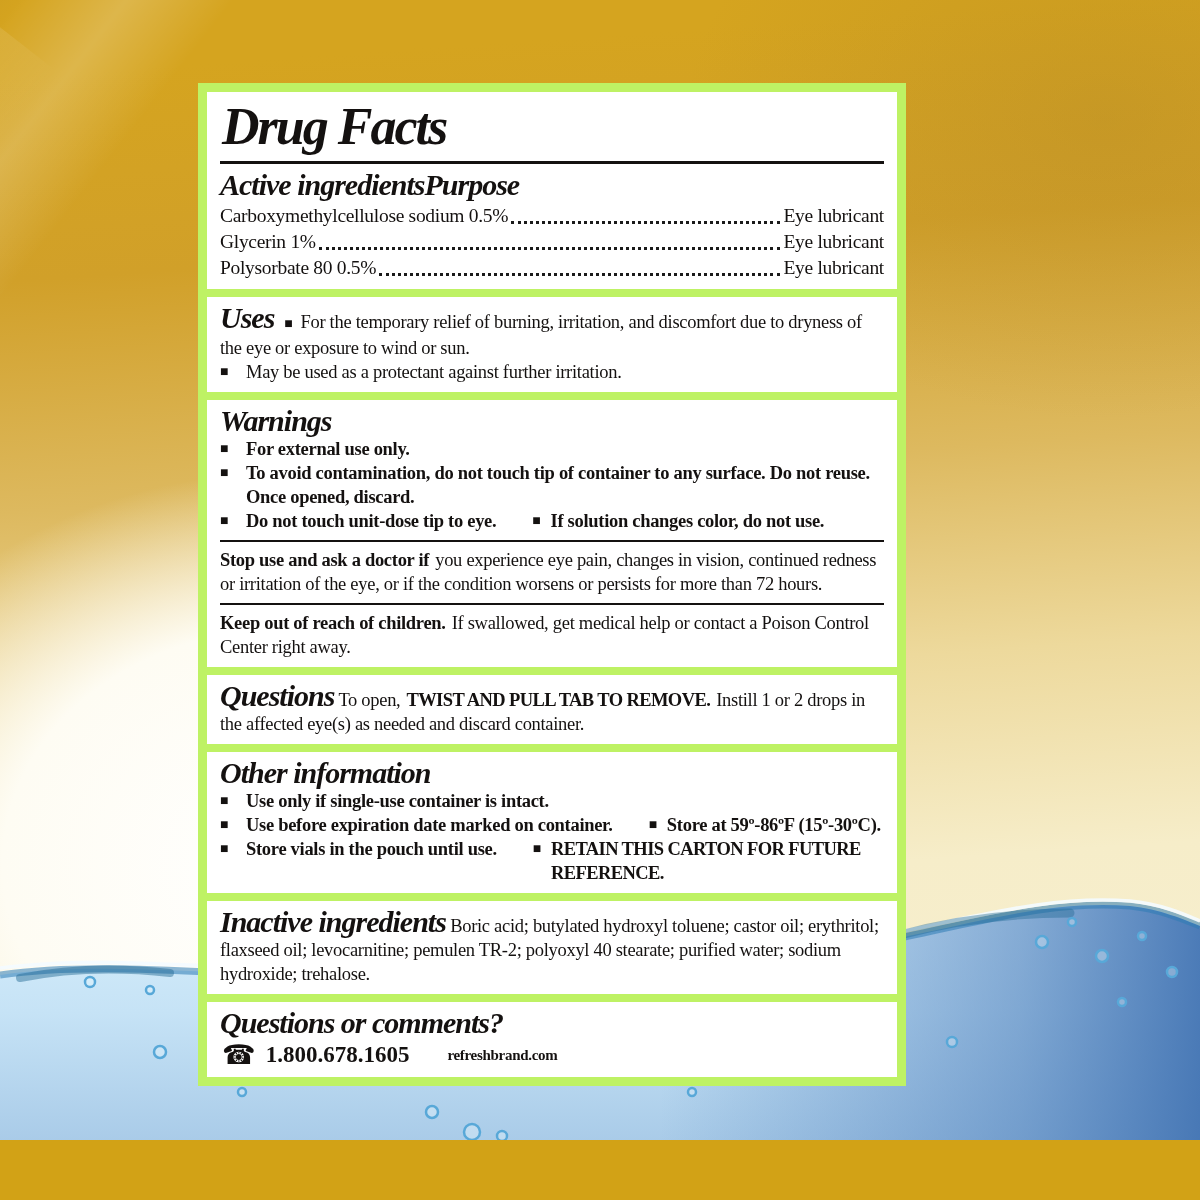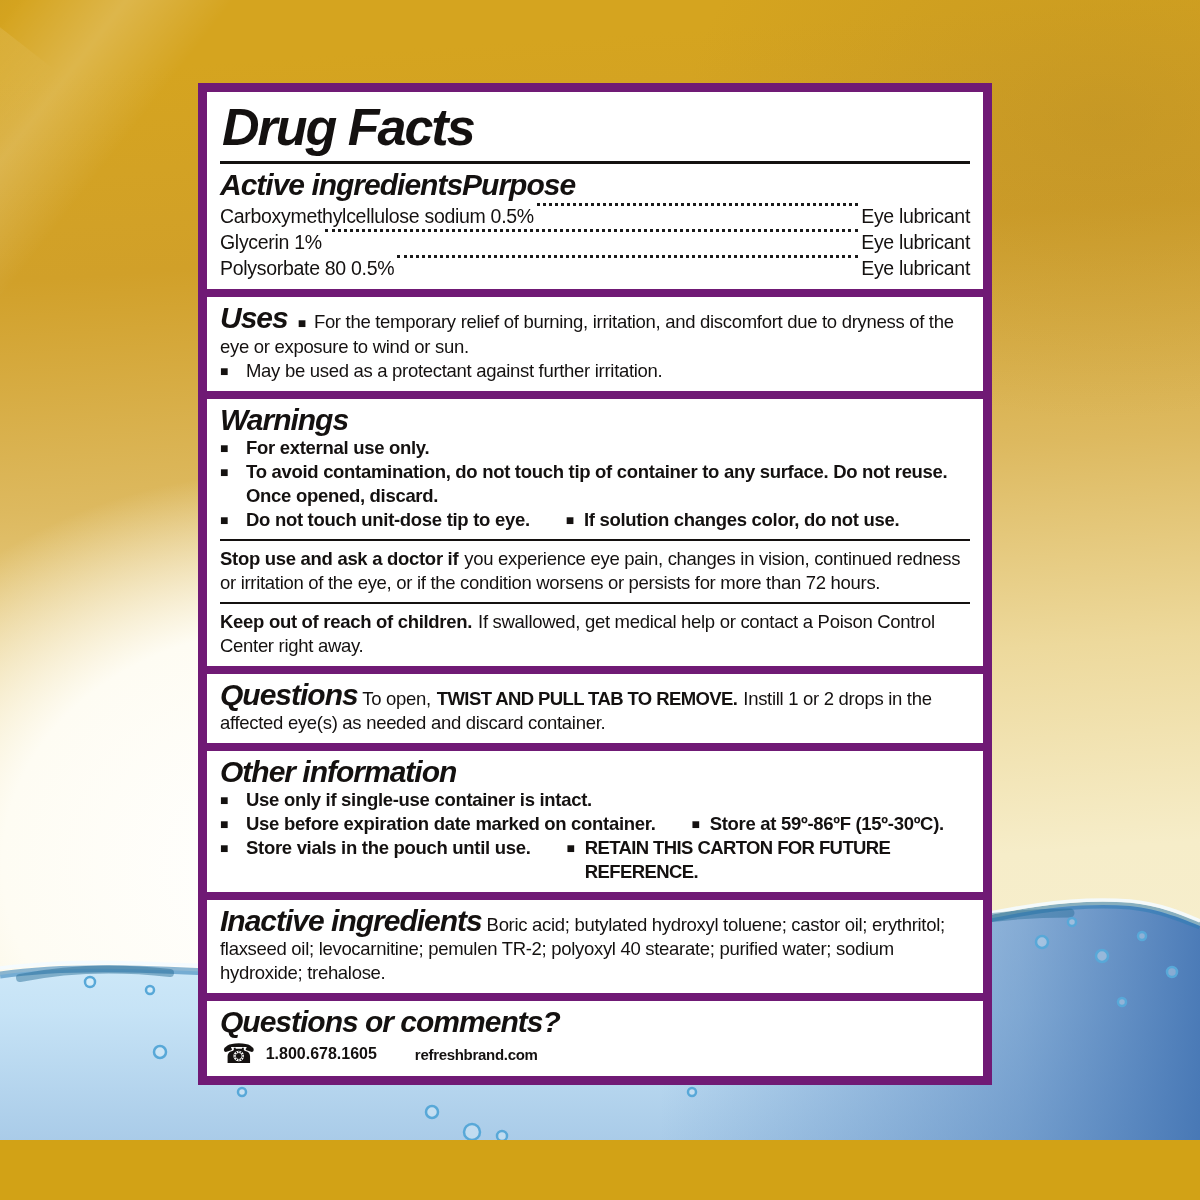--- a/index.html
+++ b/index.html
@@ -20,49 +20,49 @@
     background:linear-gradient(90deg, rgba(255,255,255,0) 0%, rgba(255,255,250,0.20) 50%, rgba(255,255,255,0) 100%);
     transform-origin:top left;
   }
   .ray1 { left:-150px; top:-90px; width:260px; height:1000px; transform:rotate(38deg); }
   .ray2 { left:120px; top:-130px; width:170px; height:1060px; transform:rotate(38deg); }
   .ray3 { left:-40px; top:-60px; width:90px; height:900px; transform:rotate(38deg);
     background:linear-gradient(90deg, rgba(150,110,25,0) 0%, rgba(150,110,25,0.10) 50%, rgba(150,110,25,0) 100%); }
   .water { position:absolute; left:0; top:880px; width:1200px; height:320px; z-index:1; }
   
   .panel {
-    position:absolute; left:198px; top:83px; width:794px; z-index:2;
-    background:#701a75; padding:9px; box-sizing:border-box;
-    display:flex; flex-direction:column; gap:8px;
+    position:absolute; left:198px; top:83px; width:708px; z-index:2;
+    background:#bef264; padding:9px; box-sizing:border-box;
+    display:flex; flex-direction:column; gap:8px;font-family:Liberation Serif, serif;
   }
   .box { background:#ffffff; padding:5px 13px 8px; }
   .title { font-size:52px; line-height:56px; font-weight:bold; font-style:italic;
     letter-spacing:-2px; padding:2px 0 6px 2px; }
   .title-rule { border-top:3px solid #141110; margin:0 0 5px; }
   .h2 { font-size:30px; line-height:32px; font-weight:bold; font-style:italic; letter-spacing:-1px; }
   .h2row { display:flex; align-items:flex-end; margin-bottom:2px; }
   .body-txt, .para, .brow { font-size:18.5px; line-height:24px; letter-spacing:-0.3px; }
-  .ing-row { display:flex; align-items:flex-start; font-size:19.5px; line-height:26px; letter-spacing:-0.3px; }
+  .ing-row { display:flex; align-items:flex-end; font-size:19.5px; line-height:26px; letter-spacing:-0.3px; }
   .ing-name { white-space:nowrap; }
   .ing-purpose { white-space:nowrap; }
   .dots { flex:1 1 auto; min-width:30px; border-bottom:3px dotted #1a1a1a; margin:0 3px 5px 3px; }
   .b { font-weight:bold; }
   .brow { display:flex; align-items:flex-start; }
   .sq { flex:0 0 26px; font-size:14px; line-height:24px; }
   .sq-inline { font-size:14px; margin:0 8px 0 10px; }
   .txt { flex:1 1 auto; }
   .txt-fixed { flex:0 0 auto; }
   .sq2 { flex:0 0 auto; margin-left:36px; margin-right:10px; font-size:14px; line-height:24px; }
   .hr { border-top:2.5px solid #141110; margin:7px 0 6px; }
   .para { margin:0; }
   .lead { margin-right:6px; }
   .caps-tight { letter-spacing:-0.6px; }
   .q-row { display:flex; align-items:center; margin-top:2px; }
   .phone-icon { font-size:27px; line-height:28px; margin:0 10px 0 2px; }
-  .q-phone { font-size:16px; font-weight:bold; letter-spacing:0; }
+  .q-phone { font-size:23px; font-weight:bold; letter-spacing:0; }
   .q-site { font-size:15px; font-weight:bold; margin-left:38px; letter-spacing:-0.3px; }
 </style>
 </head>
 <body>
 
 <div class="bg"></div>
 <div class="ray ray1"></div>
 <div class="ray ray3"></div>
 <div class="ray ray2"></div>
 

